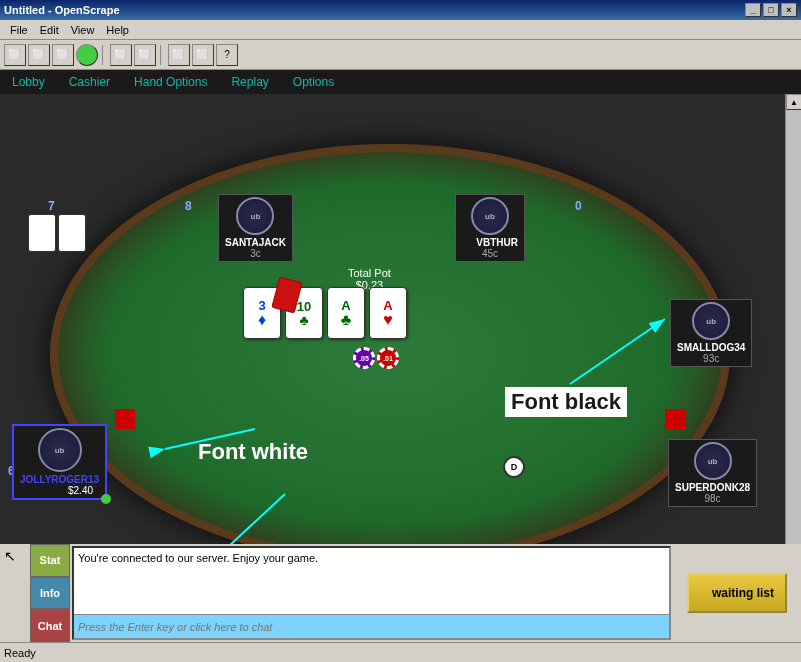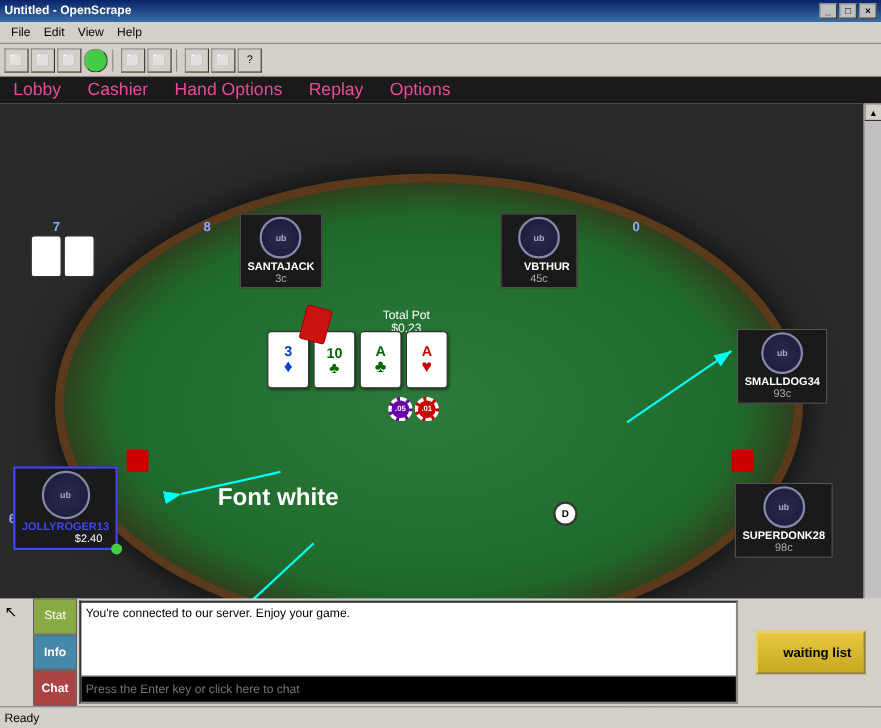--- a/index.html
+++ b/index.html
@@ -53,36 +53,36 @@
 
     
     .nav-bar {
       background: #1a1a1a;
       height: 24px;
       display: flex;
       align-items: center;
       padding: 0 8px;
       gap: 16px;
     }
-    .nav-item { color: #ec4899; font-size: 16px; cursor: pointer; padding: 2px 4px; }
+    .nav-item { color: #14b8a6; font-size: 12px; cursor: pointer; padding: 2px 4px; }
 
     
     .game-area {
       width: 801px;
       height: 560px;
       background: #2a2a2a;
       position: relative;
       overflow: hidden;
     }
 
     
     .poker-table {
       position: absolute;
       left: 50px;
-      top: 64px;
+      top: 50px;
       width: 680px;
       height: 420px;
       border-radius: 50%;
       background: radial-gradient(ellipse at center, #2d7a3a 0%, #1f6b2b 60%, #4a3520 80%, #6b4f2a 90%, #8b6a3a 100%);
       border: 8px solid #5a3a1a;
       box-shadow: 0 0 30px rgba(0,0,0,0.8), inset 0 0 50px rgba(0,0,0,0.3);
     }
 
     
     .player {
@@ -519,49 +519,50 @@
         <div class="hero-chips" style="color:white; font-size:10px;">$2.40</div>
       </div>
 
       <div class="green-dot" style="position:absolute; bottom:-4px; right:-4px;"></div>
     </div>
 
     <div class="bet-square" style="position:absolute; top:315px; left:115px; width:20px; height:20px; background:#cc0000;"></div>
 
     <div class="font-white-label" style="position:absolute; top:345px; left:198px; color:white; font-size:22px; font-weight:bold;">Font white</div>
 
+    <div class="font-black-label" style="position:absolute; top:293px; left:505px; color:cyan; font-size:22px; font-weight:bold; background:white; padding:2px 6px; color:#1a1a1a;">Font black</div>
 
     <div class="dealer-btn" style="position:absolute; top:362px; left:503px;">D</div>
 
     <div style="position:absolute; top:0; right:0; width:16px; height:560px; background:#c0c0c0; border-left:1px solid #888; display:flex; flex-direction:column;">
       <div style="width:16px;height:16px;background:#d4d0c8;border:1px outset #888;display:flex;align-items:center;justify-content:center;font-size:8px;">▲</div>
       <div style="flex:1;"></div>
       <div style="width:16px;height:16px;background:#d4d0c8;border:1px outset #888;display:flex;align-items:center;justify-content:center;font-size:8px;">▼</div>
     </div>
 
   </div>
 
   <div style="position:absolute; bottom:20px; left:0; width:801px; height:98px; background:#d4d0c8; display:flex;">
 
     <div style="width:30px; display:flex; align-items:flex-start; padding-top:4px; padding-left:4px;">
       <span style="font-size:14px;">↖</span>
     </div>
 
     <div class="side-tabs" style="width:40px;">
-      <div class="side-tab stat" style="background:#8aaa44; color:white; flex:1; display:flex; align-items:center; justify-content:center; font-size:11px; font-weight:normal; cursor:pointer; border:1px solid #666;">Stat</div>
+      <div class="side-tab stat" style="background:#8aaa44; color:white; flex:1; display:flex; align-items:center; justify-content:center; font-size:11px; font-weight:bold; cursor:pointer; border:1px solid #666;">Stat</div>
       <div class="side-tab info" style="background:#4488aa; color:white; flex:1; display:flex; align-items:center; justify-content:center; font-size:11px; font-weight:bold; cursor:pointer; border:1px solid #666;">Info</div>
       <div class="side-tab chat" style="background:#aa4444; color:white; flex:1; display:flex; align-items:center; justify-content:center; font-size:11px; font-weight:bold; cursor:pointer; border:1px solid #666;">Chat</div>
     </div>
 
     <div class="chat-area" style="flex:1; display:flex; background:white; border:2px inset #888; margin:2px;">
       <div class="chat-messages" style="flex:1; padding:4px; font-size:11px;">
         <span>You're connected to our server.  Enjoy your game.</span>
       </div>
       <div class="chat-input-area" style="height:24px; border-top:1px solid #888;">
-        <input class="chat-input" style="width: 100%; height: 100%; border: none; padding: 2px 4px; font-size: 11px; background: #000000; color: rgb(102, 102, 102); outline: none;" placeholder="Press the Enter key or click here to chat">
+        <input class="chat-input" style="width: 100%; height: 100%; border: none; padding: 2px 4px; font-size: 11px; background: #7dd3fc; color: rgb(102, 102, 102); outline: none; font-style: italic;" placeholder="Press the Enter key or click here to chat">
       </div>
     </div>
 
     <div style="display:flex; align-items:center; padding:4px 6px;">
       <button class="waiting-list-btn" style="width:100px;height:40px;background:linear-gradient(to bottom,#e8c840,#c8a820);border:2px outset #e8d060;font-size:12px;font-weight:bold;color:black;cursor:pointer;display:flex;align-items:center;justify-content:center;padding-left:12px;">waiting list</button>
     </div>
 
   </div>
 
   <div class="status-bar" style="position:absolute; bottom:0; width:801px; height:20px; background:#d4d0c8; border-top:1px solid #888; display:flex; align-items:center; padding:0 4px;">

